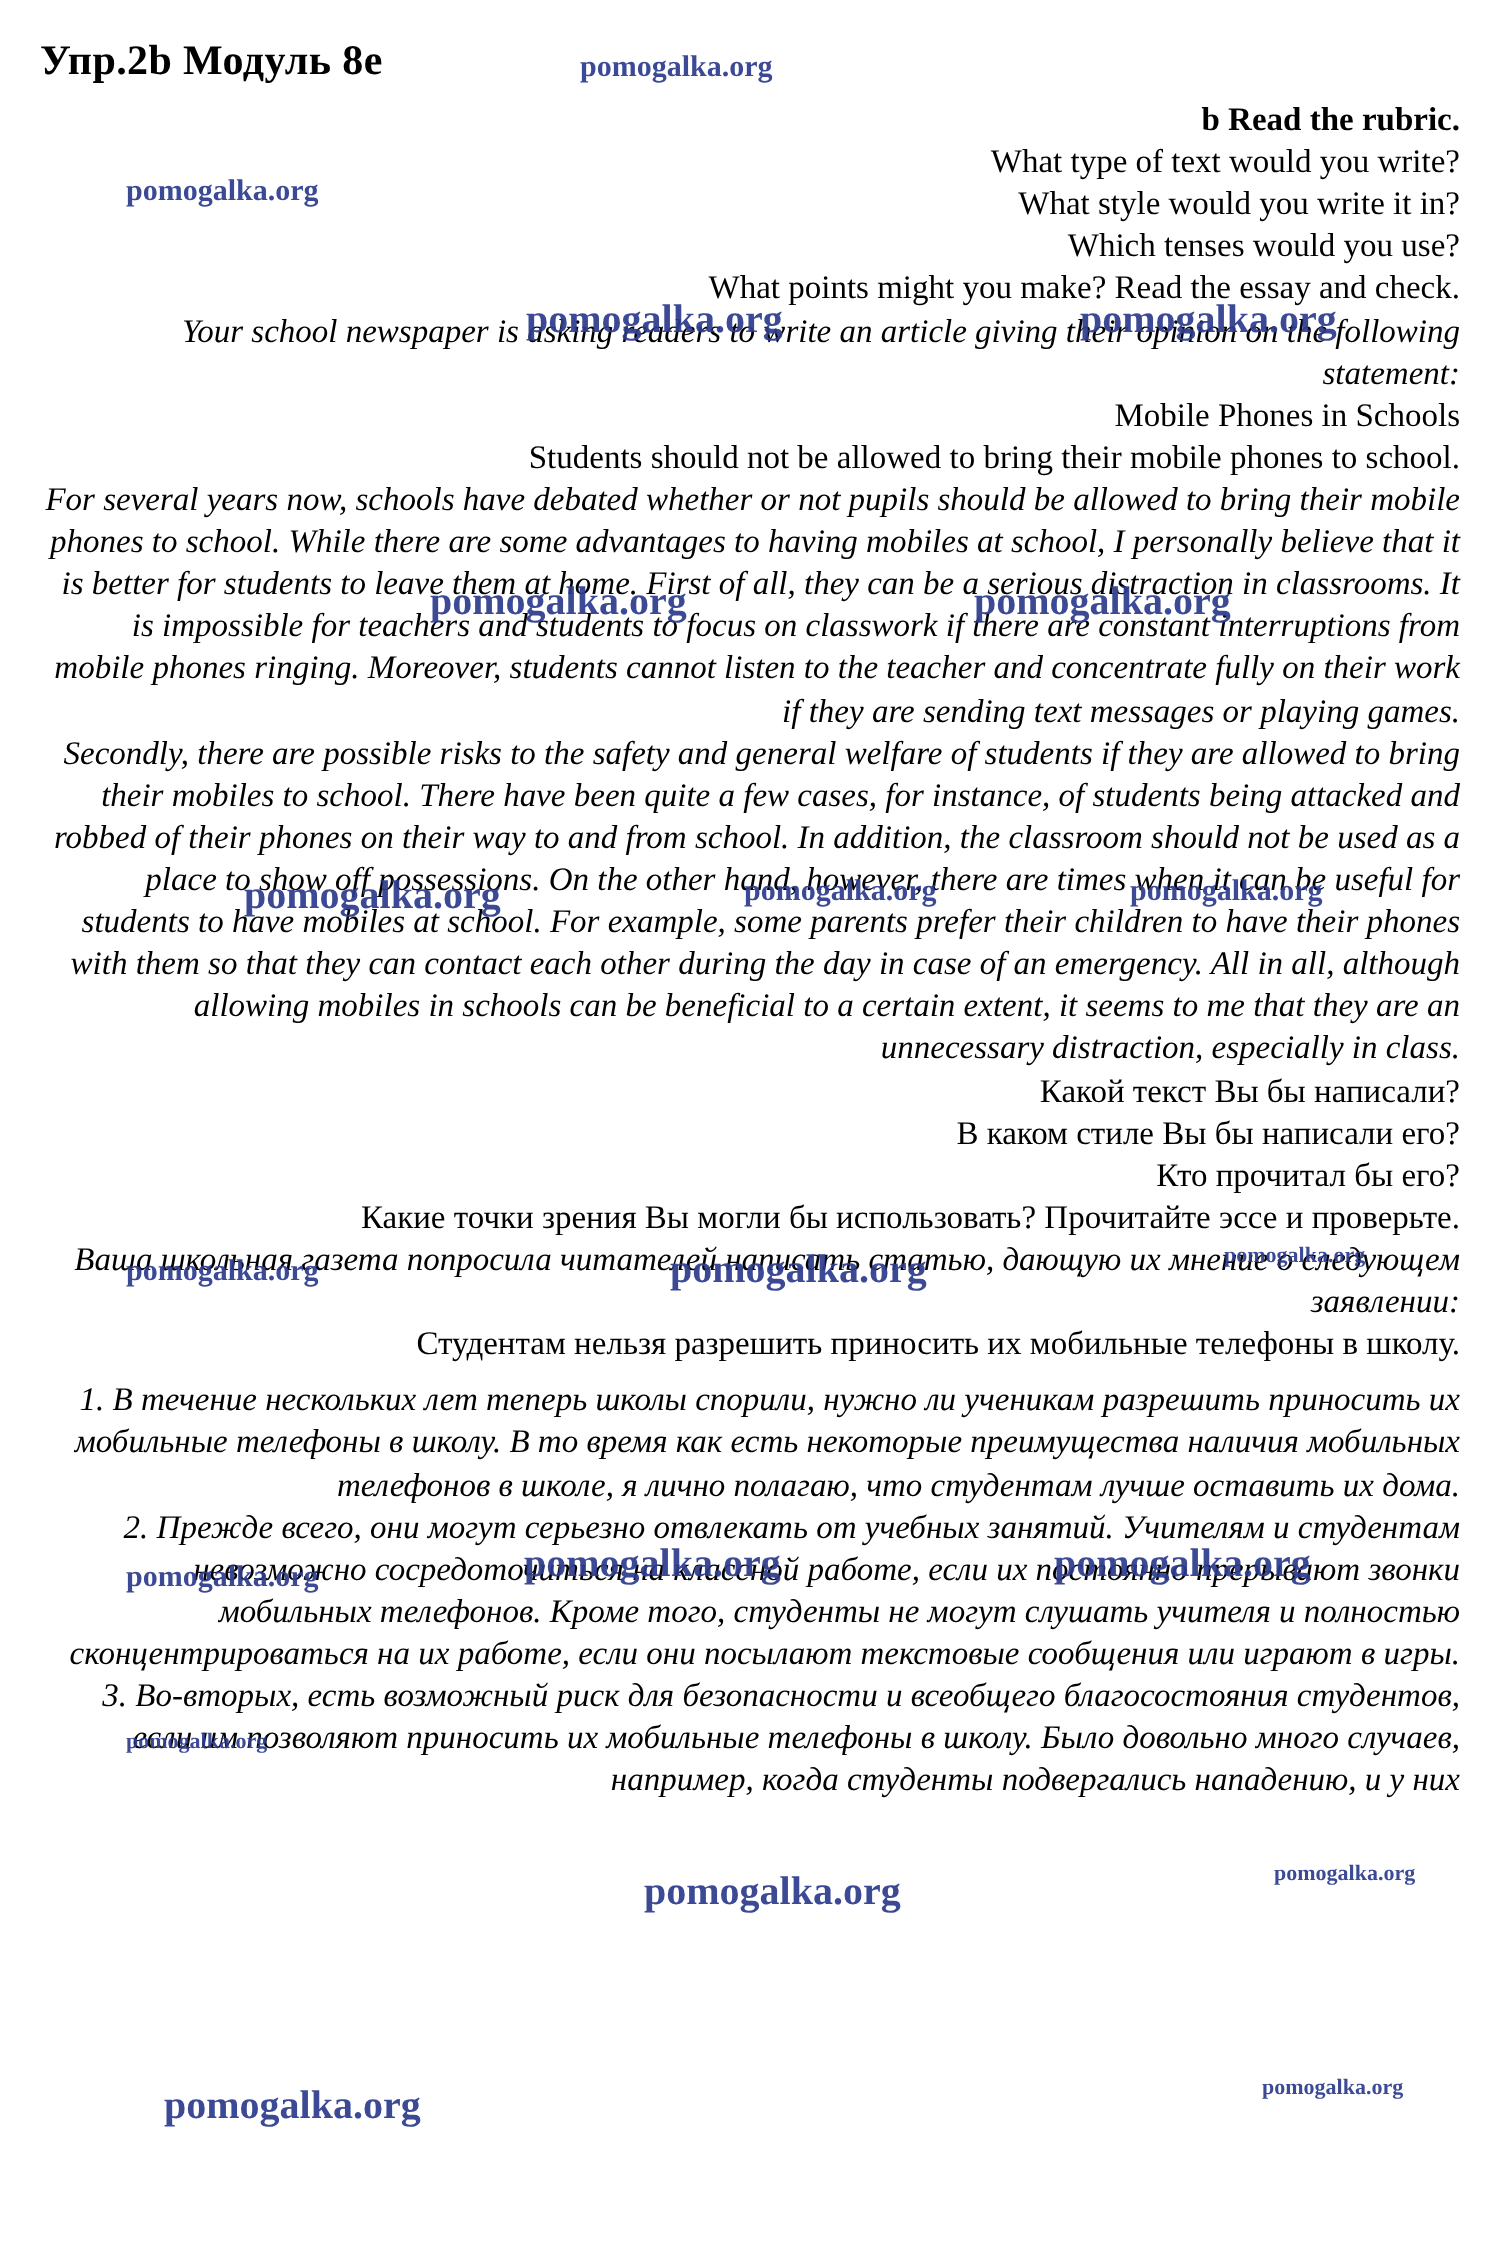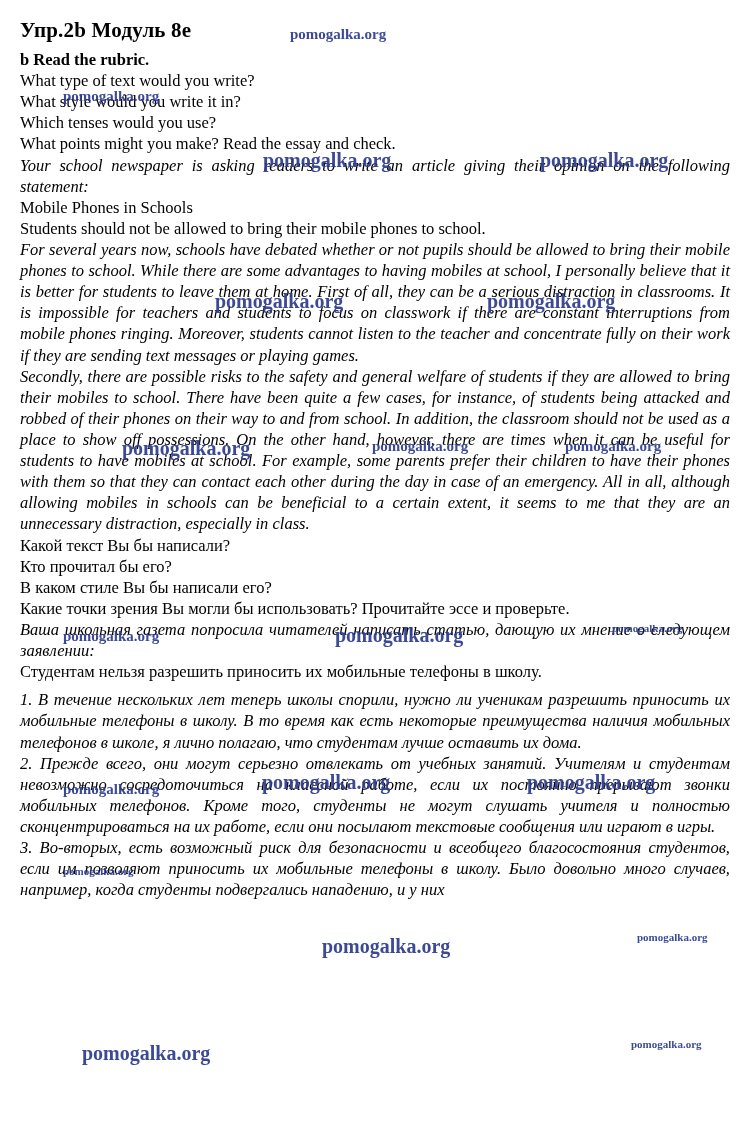--- a/index.html
+++ b/index.html
@@ -30,20 +30,21 @@
     letter-spacing: 0.2px;
   }
   .content {
     font-size: 16.5px;
     line-height: 1.28;
     text-align: left;
   }
   .content p {
     margin: 0;
     padding: 0;
+    text-align: right;
   }
   .bold {
     font-weight: bold;
   }
   .para {
     text-align: justify;
     text-justify: inter-word;
     font-style: italic;
   }
   .spacer-sm { height: 7px; }
@@ -76,22 +77,22 @@
     <p>What style would you write it in?</p>
     <p>Which tenses would you use?</p>
     <p>What points might you make? Read the essay and check.</p>
     <p class="para">Your school newspaper is asking readers to write an article giving their opinion on the following statement:</p>
     <p>Mobile Phones in Schools</p>
     <p>Students should not be allowed to bring their mobile phones to school.</p>
     <p class="para">For several years now, schools have debated whether or not pupils should be allowed to bring their mobile phones to school. While there are some advantages to having mobiles at school, I personally believe that it is better for students to leave them at home. First of all, they can be a serious distraction in classrooms. It is impossible for teachers and students to focus on classwork if there are constant interruptions from mobile phones ringing. Moreover, students cannot listen to the teacher and concentrate fully on their work if they are sending text messages or playing games.</p>
     <p class="para">Secondly, there are possible risks to the safety and general welfare of students if they are allowed to bring their mobiles to school. There have been quite a few cases, for instance, of students being attacked and robbed of their phones on their way to and from school. In addition, the classroom should not be used as a place to show off possessions. On the other hand, however, there are times when it can be useful for students to have mobiles at school. For example, some parents prefer their children to have their phones with them so that they can contact each other during the day in case of an emergency. All in all, although allowing mobiles in schools can be beneficial to a certain extent, it seems to me that they are an unnecessary distraction, especially in class.</p>
 
     <p>Какой текст Вы бы написали?</p>
+    <p>В каком стиле Вы бы написали его?</p>
     <p>Кто прочитал бы его?</p>
-    <p>В каком стиле Вы бы написали его?</p>
     <p>Какие точки зрения Вы могли бы использовать? Прочитайте эссе и проверьте.</p>
     <p class="para">Ваша школьная газета попросила читателей написать статью, дающую их мнение о следующем заявлении:</p>
     <p>Студентам нельзя разрешить приносить их мобильные телефоны в школу.</p>
     <div class="spacer-sm"></div>
     <p class="para">1. В течение нескольких лет теперь школы спорили, нужно ли ученикам разрешить приносить их мобильные телефоны в школу. В то время как есть некоторые преимущества наличия мобильных телефонов в школе, я лично полагаю, что студентам лучше оставить их дома.</p>
     <p class="para">2. Прежде всего, они могут серьезно отвлекать от учебных занятий. Учителям и студентам невозможно сосредоточиться на классной работе, если их постоянно прерывают звонки мобильных телефонов. Кроме того, студенты не могут слушать учителя и полностью сконцентрироваться на их работе, если они посылают текстовые сообщения или играют в игры.</p>
     <p class="para">3. Во-вторых, есть возможный риск для безопасности и всеобщего благосостояния студентов, если им позволяют приносить их мобильные телефоны в школу. Было довольно много случаев, например, когда студенты подвергались нападению, и у них</p>
 
   </div>
 

